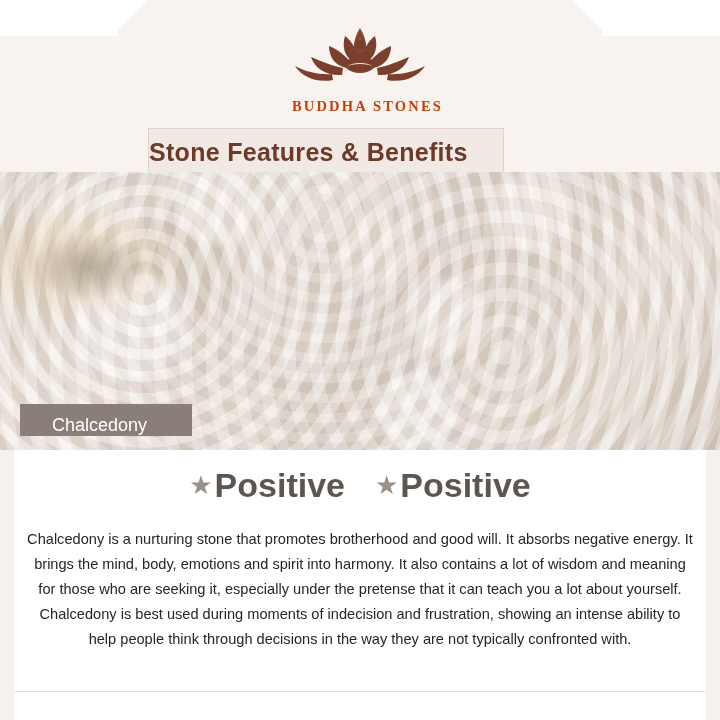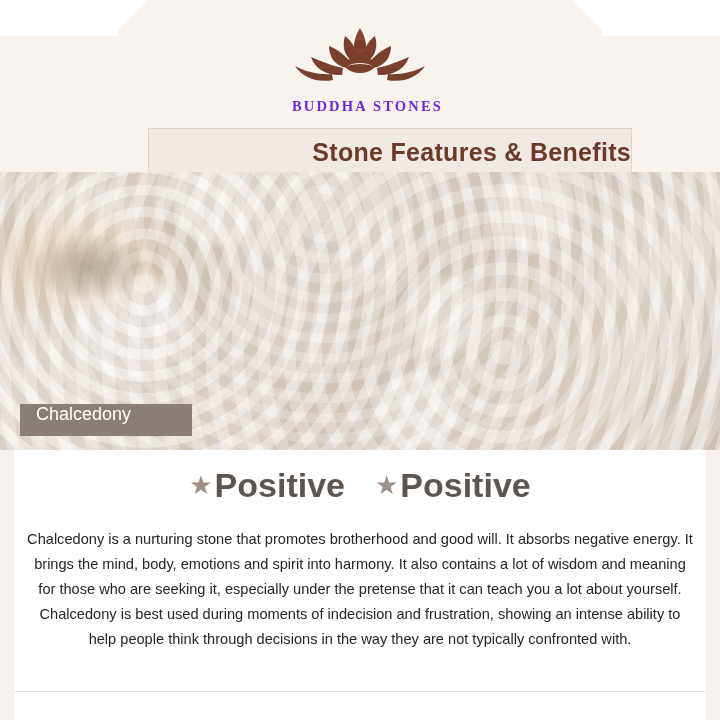--- a/index.html
+++ b/index.html
@@ -75,38 +75,38 @@
   .logo-mark {
     display: block;
     margin: 0 auto;
     width: 150px;
     height: 68px;
   }
   .brand-name {
     margin-top: 4px;
     font-size: 14.5px;
     letter-spacing: 2.2px;
-    color: #6d28d9;
+    color: #c2410c;
     font-weight: bold;
     font-family: "Liberation Serif", serif;
     margin-left: 15px;
   }
 
   
   .title-bar {
     position: absolute;
     left: 148px; top: 128px;
-    width: 484px;
+    width: 356px;
     height: 48px;
     background: #f1e9e3;
     border: 1px solid #e0d2c8;
     box-sizing: border-box;
     display: flex;
     align-items: center;
-    justify-content: flex-end;
+    justify-content: flex-start;
   }
   .title-bar-text {
     font-family: "Liberation Sans", sans-serif;
     font-weight: bold;
     font-size: 25px;
     color: #6d3a2a;
     letter-spacing: 0.3px;
     white-space: nowrap;
   }
 
@@ -164,22 +164,22 @@
 
   
   .name-tab {
     position: absolute;
     left: 20px;
     top: 404px;
     height: 32px;
     min-width: 172px;
     background: #8a7f78;
     display: flex;
-    align-items: flex-start;
-    padding-left: 16px;
+    align-items: flex-end;
+    padding-left: 32px;
     padding-right: 26px;
     box-sizing: border-box;
   }
   .name-tab-text {
     color: #ffffff;
     font-size: 18px;
     font-family: "Liberation Sans", sans-serif;
     white-space: nowrap;
   }
 

